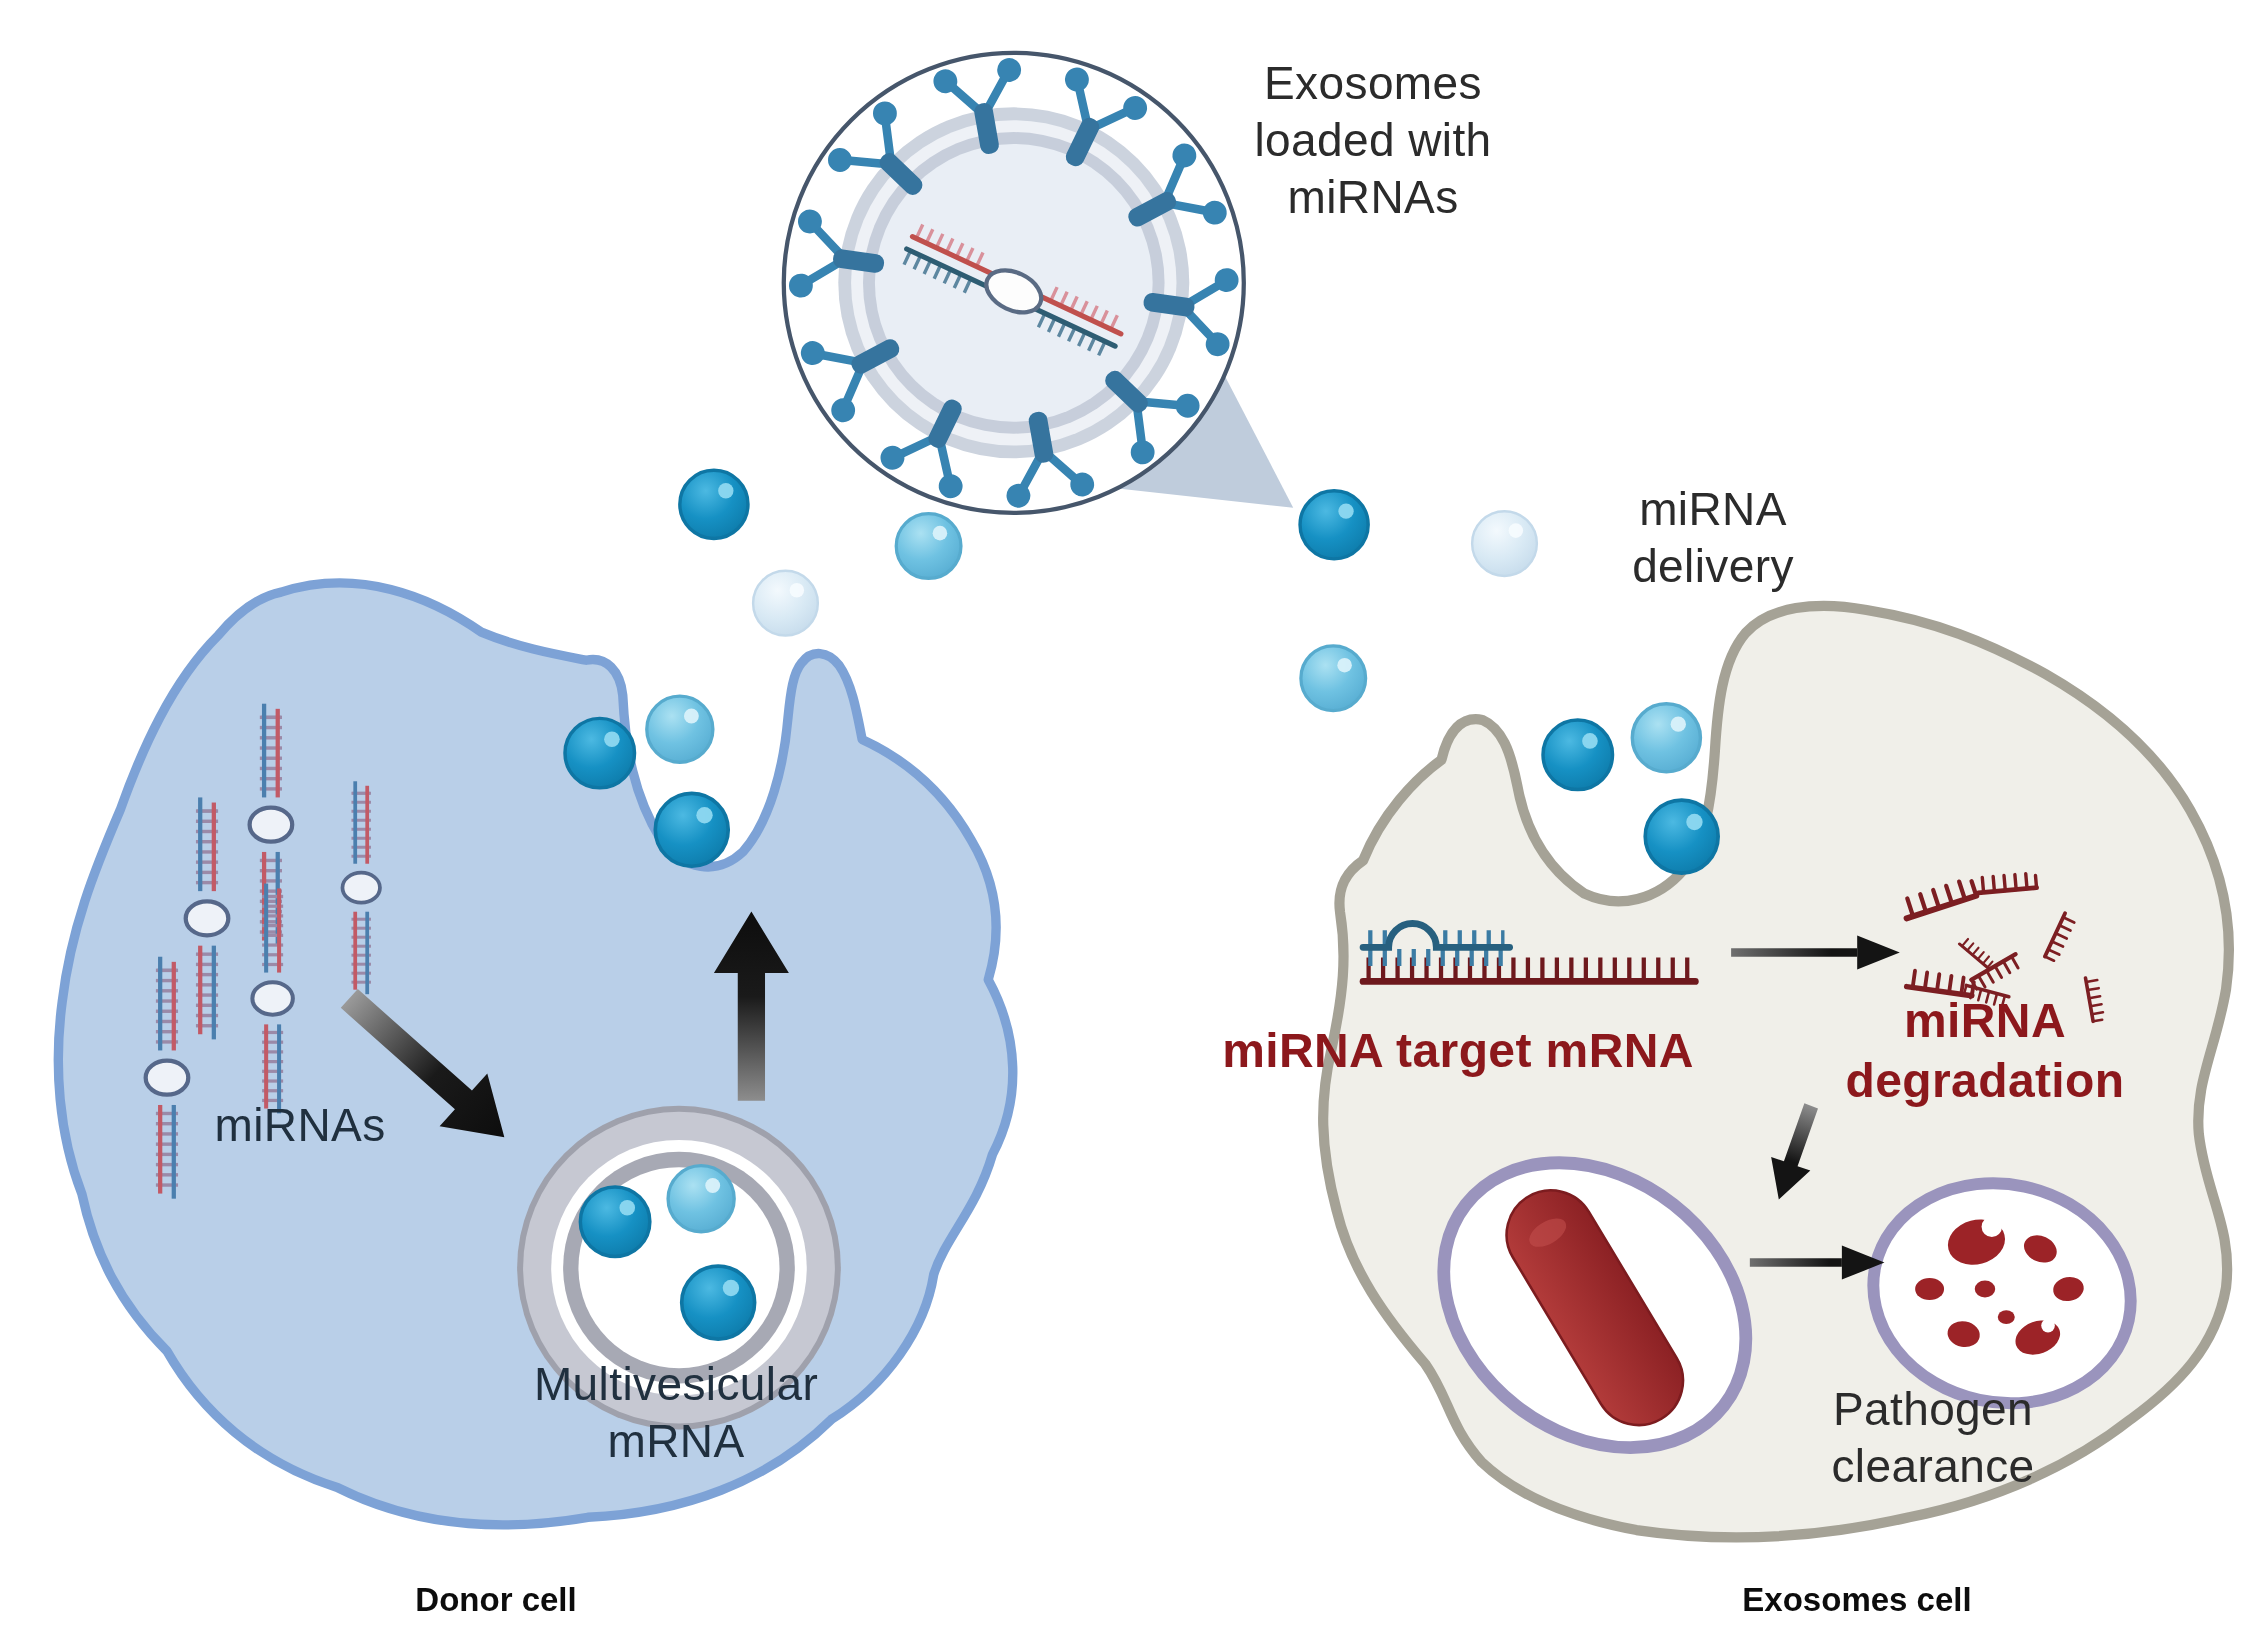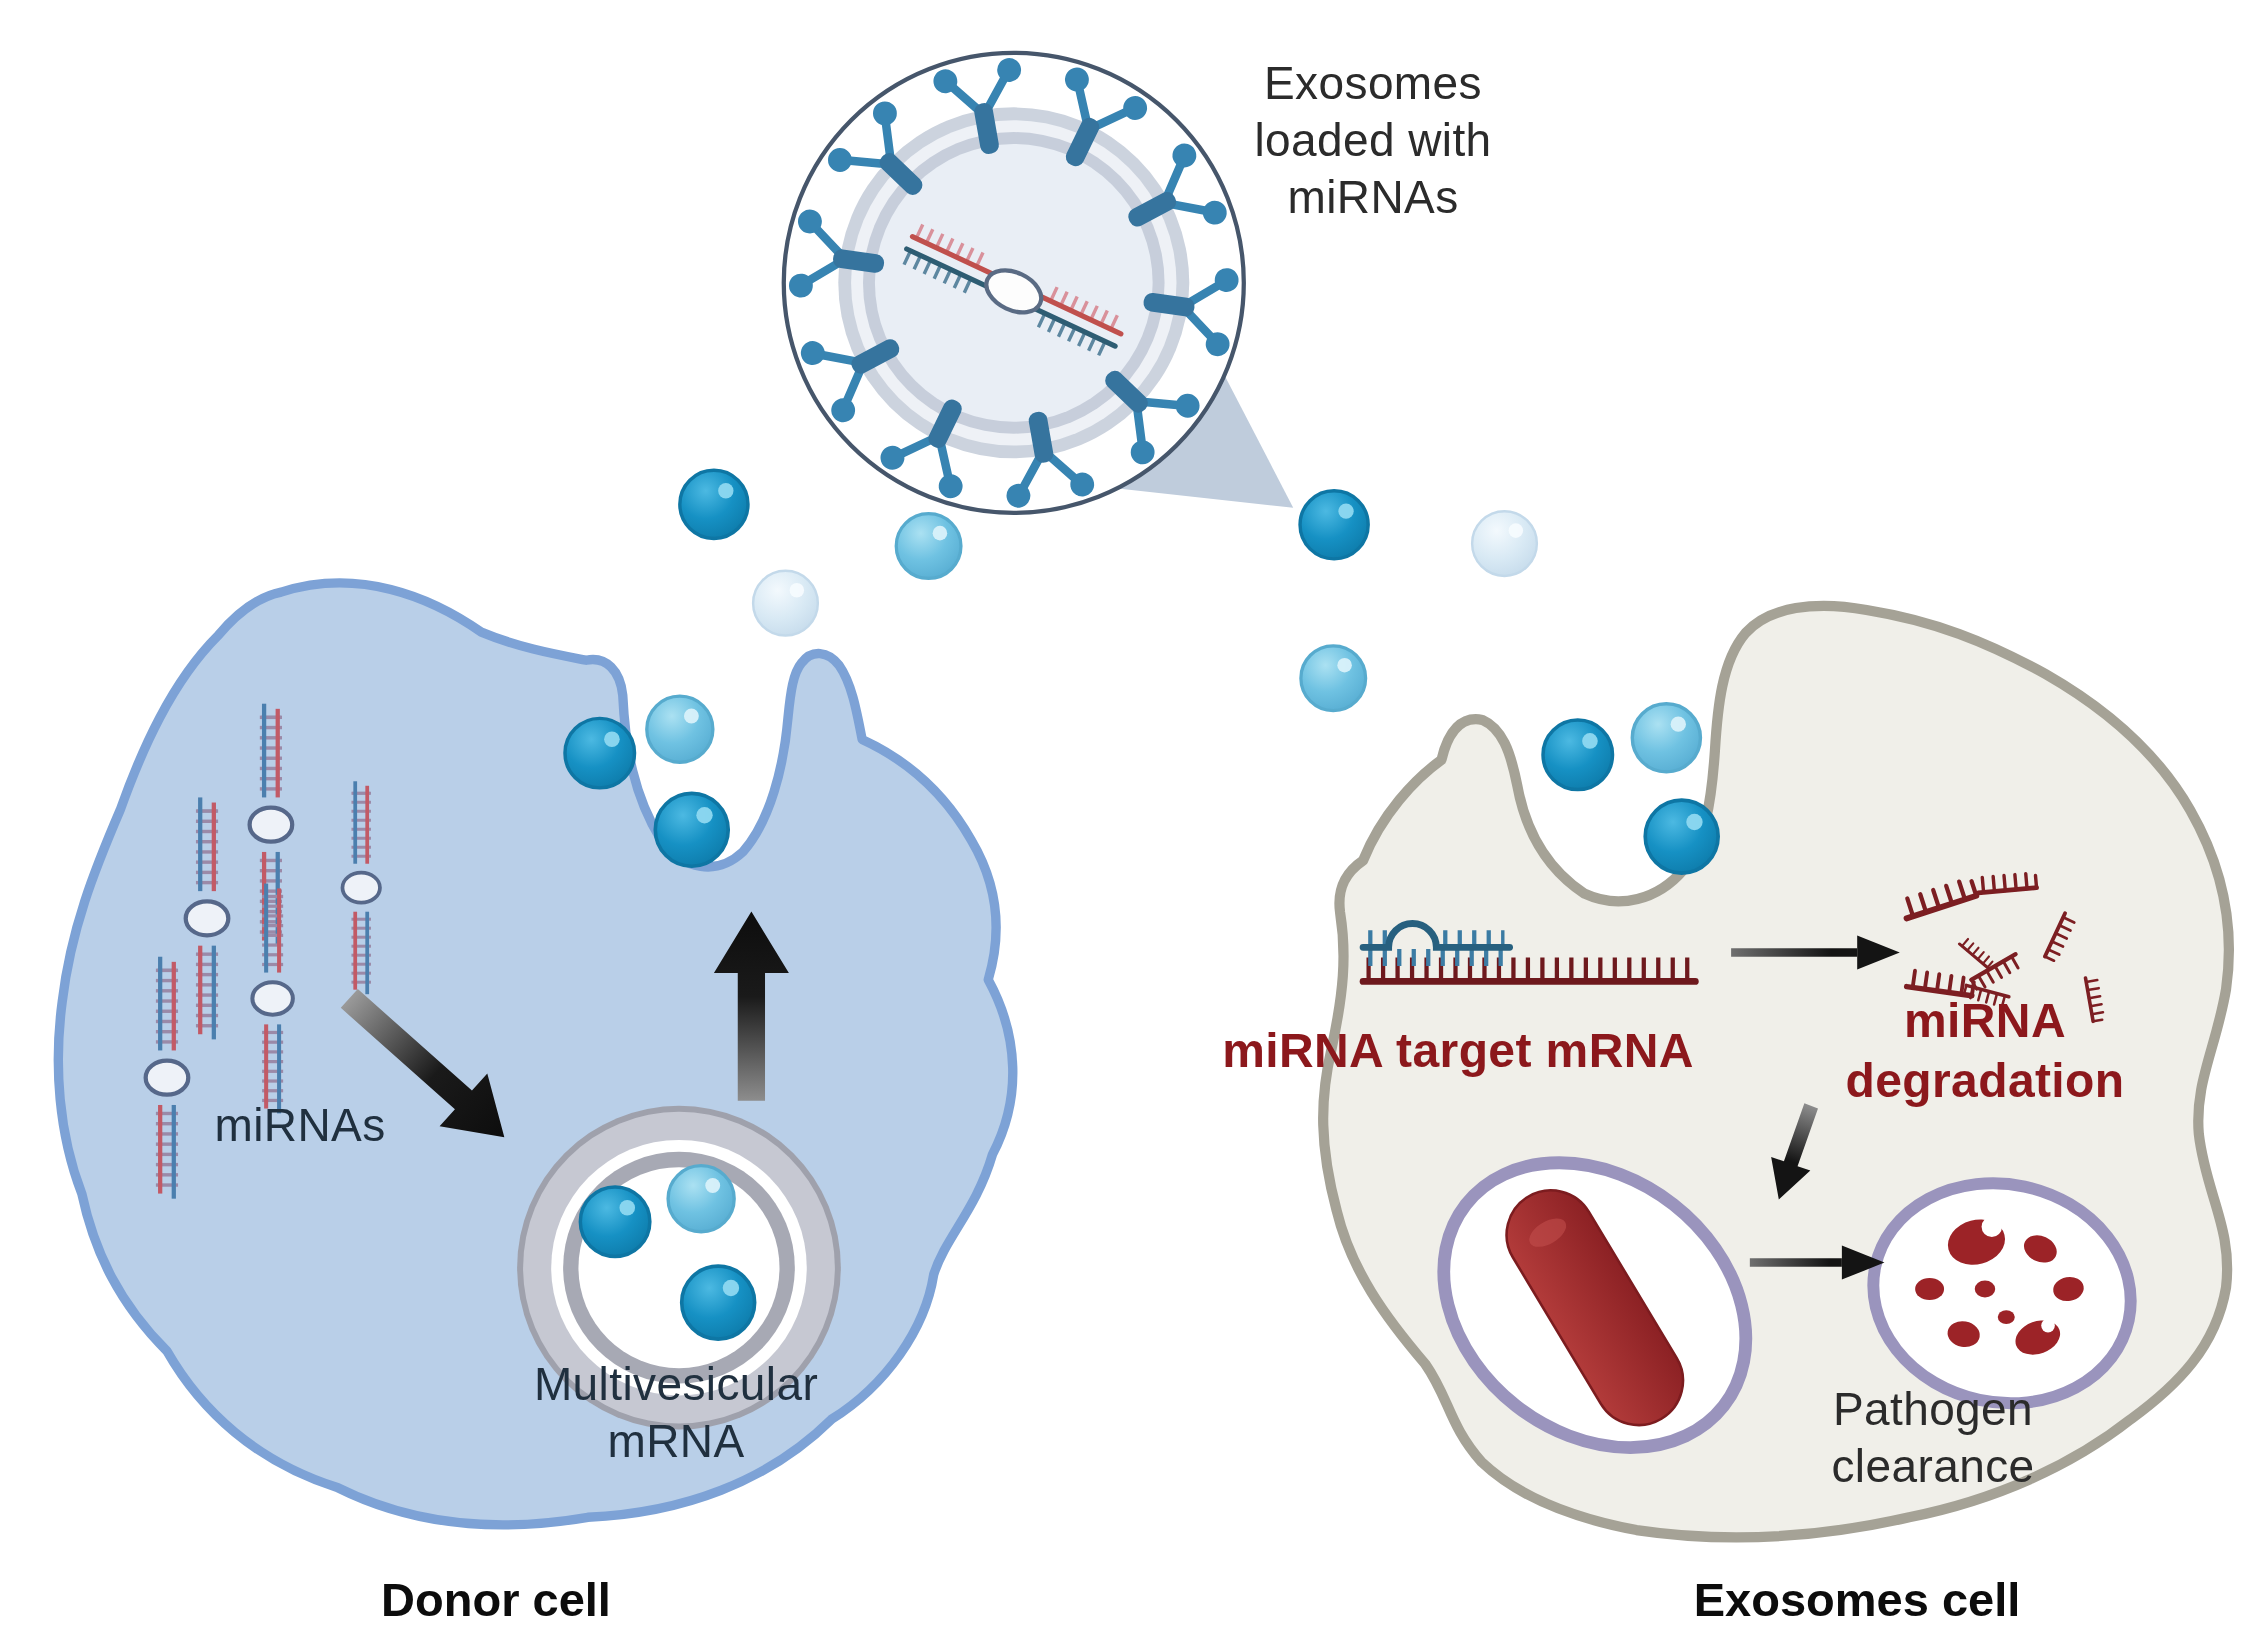--- a/index.html
+++ b/index.html
@@ -16,21 +16,21 @@
     transform:translate(-50%,-50%);
     text-align:center;
     white-space:pre-line;
     color:#2b2b2b;
     font-size:46px;
     line-height:1.24;
     letter-spacing:0.4px;
   }
   .lbl.slate{color:#20303f;}
   .lbl.red{color:#8c181c;font-weight:700;font-size:48px;}
-  .lbl.cellname{color:#0c0c0c;font-weight:700;font-size:47px;letter-spacing:0;}
+  .lbl.cellname{color:#0c0c0c;font-weight:700;font-size:33px;letter-spacing:0;}
 </style>
 </head>
 <body>
 
 <div class="canvas">
 
   <svg class="diagram-svg" width="2261" height="1640" viewBox="0 0 2654 1925">
     <defs>
       <radialGradient id="gradD" cx="38%" cy="30%" r="75%">
         <stop offset="0%" stop-color="#4cb9e2"></stop>
@@ -332,20 +332,22 @@
       <line x1="2054" y1="1482" x2="2162" y2="1482" stroke="url(#gH2)" stroke-width="10"></line>
       <polygon points="2162,1462 2162,1502 2212,1482" fill="#141414"></polygon>
     </g>
   </svg>
 
   <div class="lbl" style="left:1373px;top:141px;">Exosomes
 loaded with
 miRNAs</div>
 
 
+  <div class="lbl" style="left:1713px;top:538px;">miRNA
+delivery</div>
 
   <div class="lbl slate" style="left:300px;top:1126px;">miRNAs</div>
 
   <div class="lbl slate" style="left:676px;top:1413px;">Multivesicular
 mRNA</div>
 
   <div class="lbl cellname" style="left:496px;top:1600px;">Donor cell</div>
 
   <div class="lbl red" style="left:1458px;top:1051px;">miRNA target mRNA</div>
 

